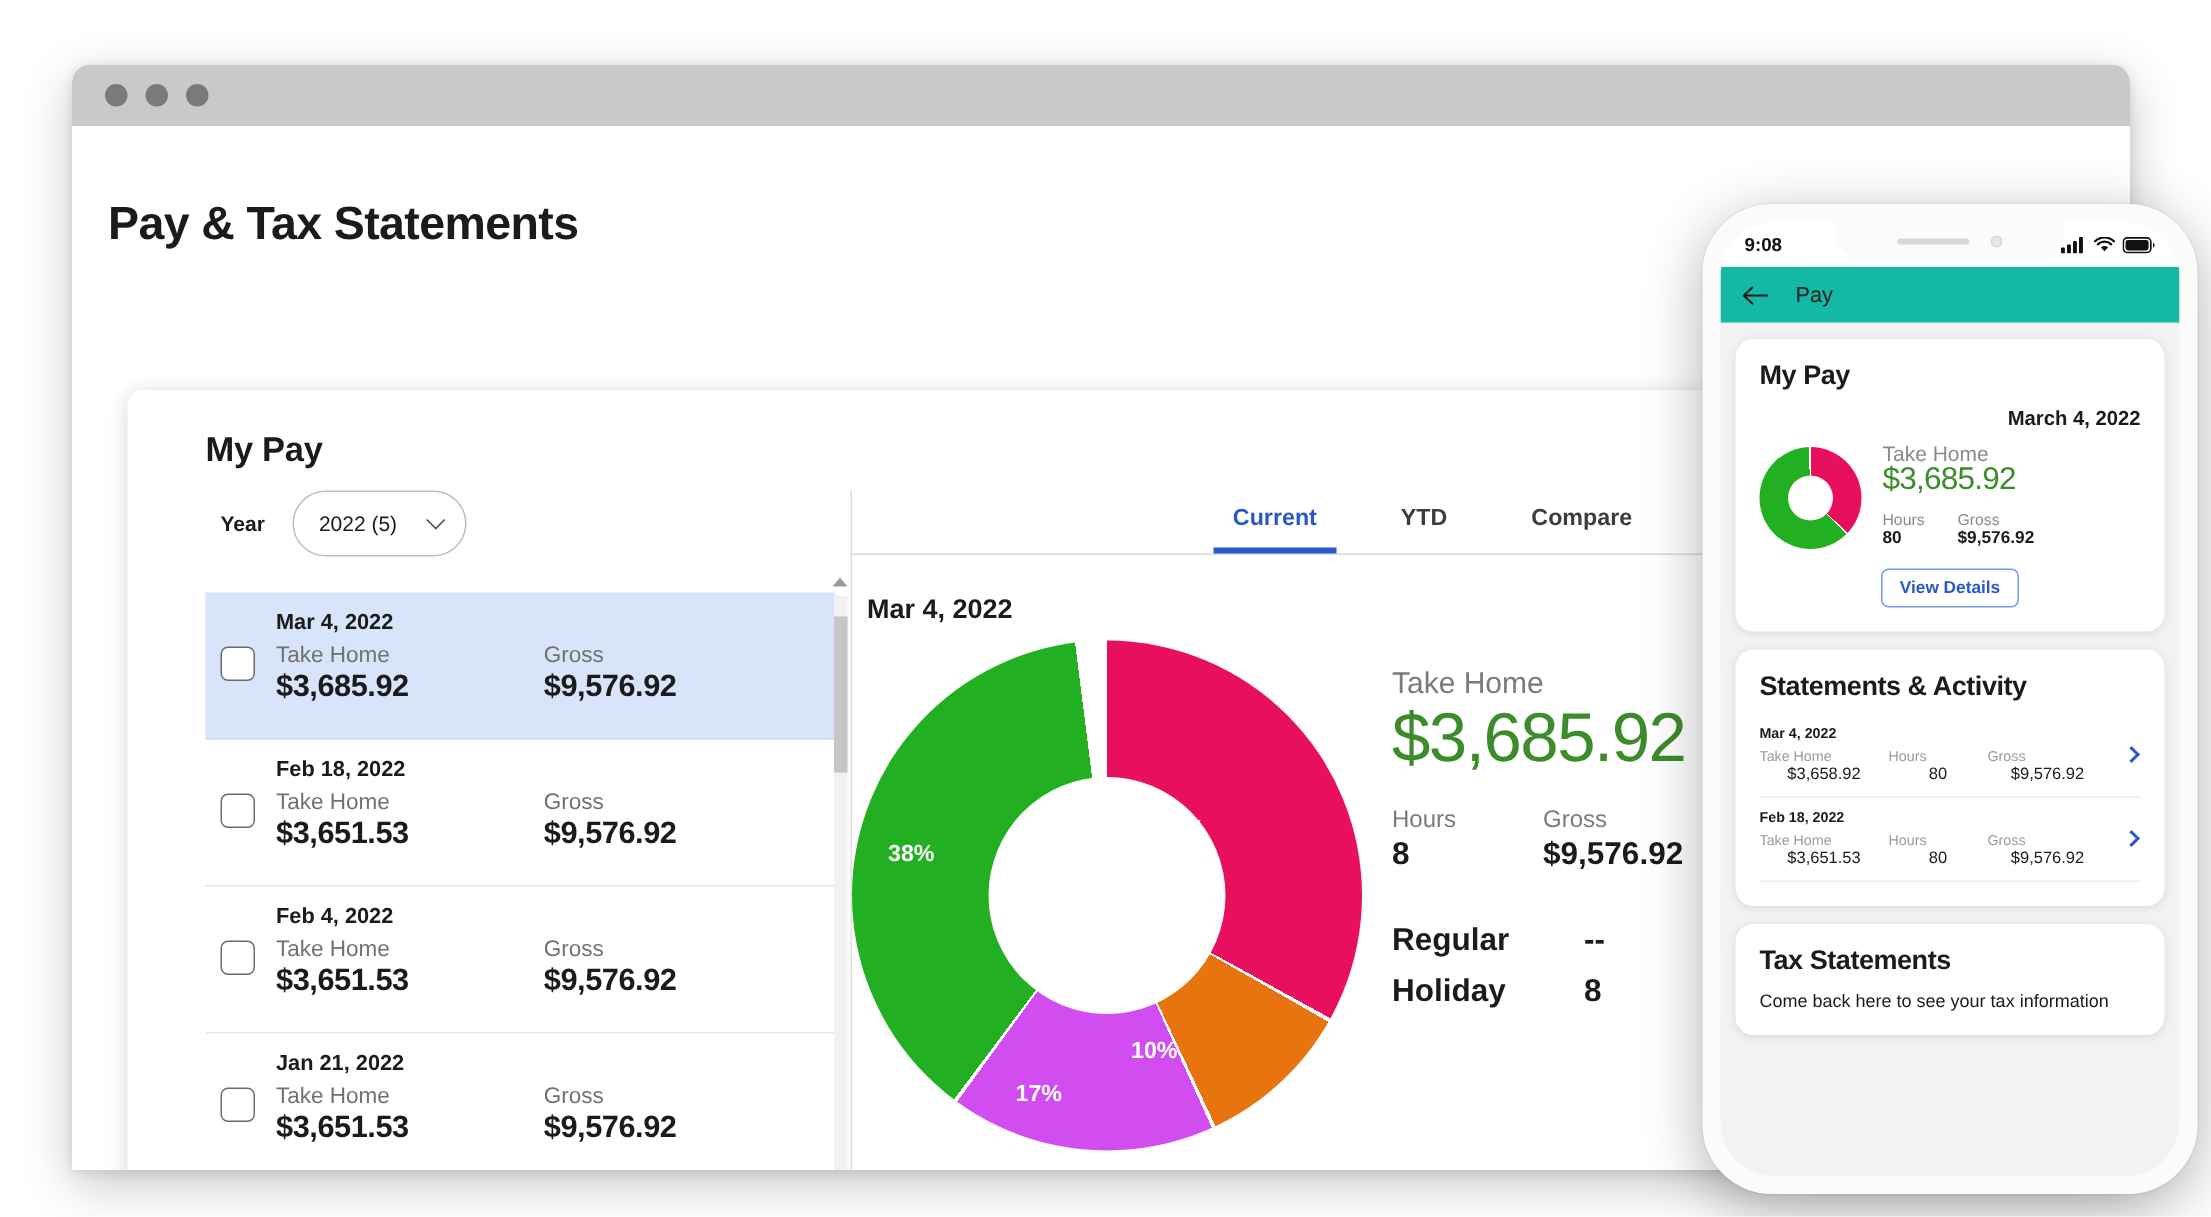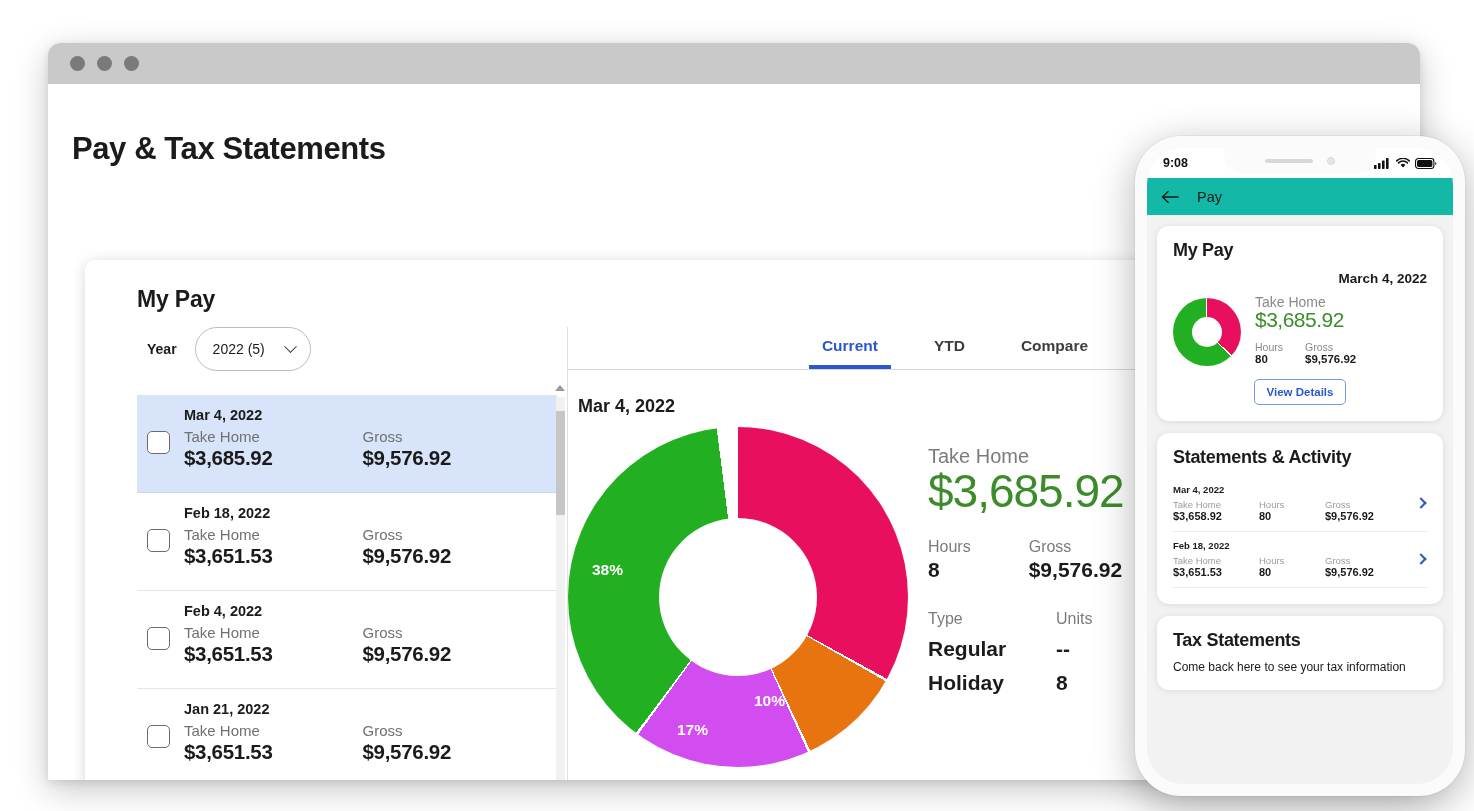--- a/index.html
+++ b/index.html
@@ -194,21 +194,21 @@
     color: #2a58c8; font-size: 11.5px; font-weight: 800;
     font-family: "Liberation Sans", sans-serif;
   }
 
   .act-row { border-bottom: 1px solid #ededed; padding: 8px 0 9px; position: relative; }
   .act-row:last-child { border-bottom: 1px solid #ededed; }
   .act-date { font-size: 9.5px; font-weight: 700; color:#1b1b1b; margin-bottom: 4px; }
   .act-cols { display:flex; }
   .a1 { width: 86px; } .a2 { width: 66px; } .a3 { width: 80px; }
   .act-k { font-size: 9.5px; color:#9a9a9a; }
-  .act-v { font-size: 11px; font-weight: 700; color:#1b1b1b; }
+  .act-v { font-size: 11px; font-weight: 400; color:#1b1b1b;text-align:center; }
   .act-chev {
     position:absolute; right: 2px; top: 50%; margin-top:-5px;
     width: 8px; height: 8px; border-right: 2px solid #2a58c8; border-top: 2px solid #2a58c8;
     transform: rotate(45deg);
   }
   .p-sub { font-size: 12px; color:#1b1b1b; margin-top: 9px; }
 </style>
 </head>
 <body>
 
@@ -352,25 +352,20 @@
                     <div class="dr-k">Hours</div>
                     <div class="dr-v">8</div>
                   </div>
                   <div>
                     <div class="dr-k">Gross</div>
                     <div class="dr-v">$9,576.92</div>
                   </div>
                 </div>
 
                 <div class="dr-table">
-                  <div class="dr-tr">
-                    <div class="dr-th c1">Type</div>
-                    <div class="dr-th c2">Units</div>
-                    <div class="dr-th c3">Rate</div>
-                  </div>
                   <div class="dr-tr">
                     <div class="dr-td c1">Regular</div>
                     <div class="dr-td c2">--</div>
                     <div class="dr-td c3">$9,57</div>
                   </div>
                   <div class="dr-tr">
                     <div class="dr-td c1">Holiday</div>
                     <div class="dr-td c2">8</div>
                     <div class="dr-td c3">--</div>
                   </div>

